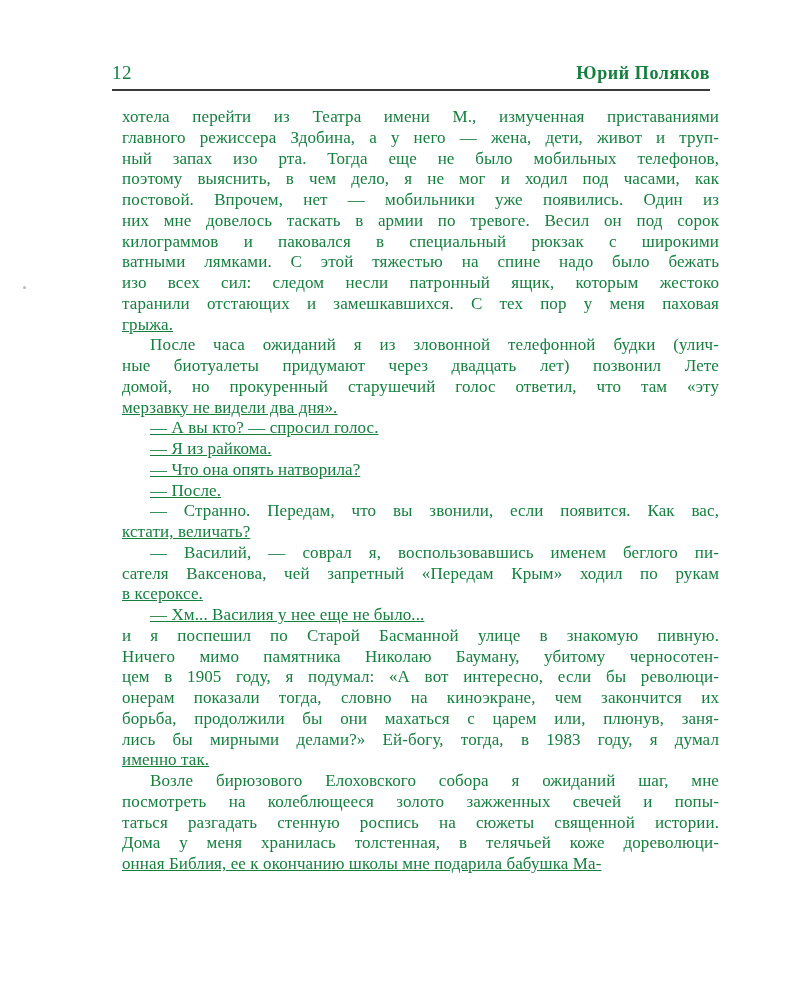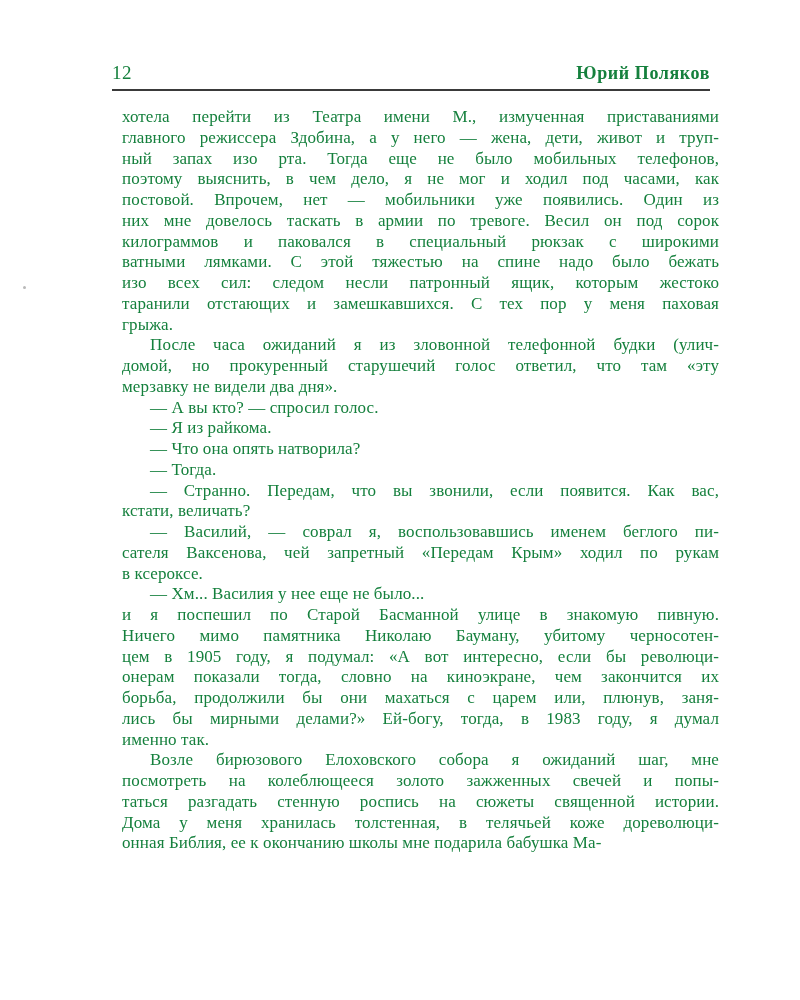--- a/index.html
+++ b/index.html
@@ -52,20 +52,21 @@
     white-space: normal;
     letter-spacing: 0.1px;
   }
   .just {
     text-align: justify;
     text-align-last: justify;
   }
   .last {
     text-align: left;
     text-align-last: left;
+    text-decoration: underline;
   }
   .indent {
     padding-left: 28px;
   }
   .scan-dot {
     position: absolute;
     left: 23px;
     top: 286px;
     width: 3px;
     height: 3px;
@@ -93,34 +94,35 @@
         <div class="line just">постовой. Впрочем, нет — мобильники уже появились. Один из</div>
         <div class="line just">них мне довелось таскать в армии по тревоге. Весил он под сорок</div>
         <div class="line just">килограммов и паковался в специальный рюкзак с широкими</div>
         <div class="line just">ватными лямками. С этой тяжестью на спине надо было бежать</div>
         <div class="line just">изо всех сил: следом несли патронный ящик, которым жестоко</div>
         <div class="line just">таранили отстающих и замешкавшихся. С тех пор у меня паховая</div>
         <div class="line last">грыжа.</div>
       </div>
       <div class="para">
         <div class="line just indent">После часа ожиданий я из зловонной телефонной будки (улич-</div>
+        <div class="line just">ные биотуалеты придумают через двадцать лет) позвонил Лете</div>
         <div class="line just">домой, но прокуренный старушечий голос ответил, что там «эту</div>
         <div class="line last">мерзавку не видели два дня».</div>
       </div>
       <div class="para">
         <div class="line last indent">— А вы кто? — спросил голос.</div>
       </div>
       <div class="para">
         <div class="line last indent">— Я из райкома.</div>
       </div>
       <div class="para">
         <div class="line last indent">— Что она опять натворила?</div>
       </div>
       <div class="para">
-        <div class="line last indent">— Тогда.</div>
+        <div class="line last indent">— После.</div>
       </div>
       <div class="para">
         <div class="line just indent">— Странно. Передам, что вы звонили, если появится. Как вас,</div>
         <div class="line last">кстати, величать?</div>
       </div>
       <div class="para">
         <div class="line just indent">— Василий, — соврал я, воспользовавшись именем беглого пи-</div>
         <div class="line just">сателя Ваксенова, чей запретный «Передам Крым» ходил по рукам</div>
         <div class="line last">в ксероксе.</div>
       </div>

